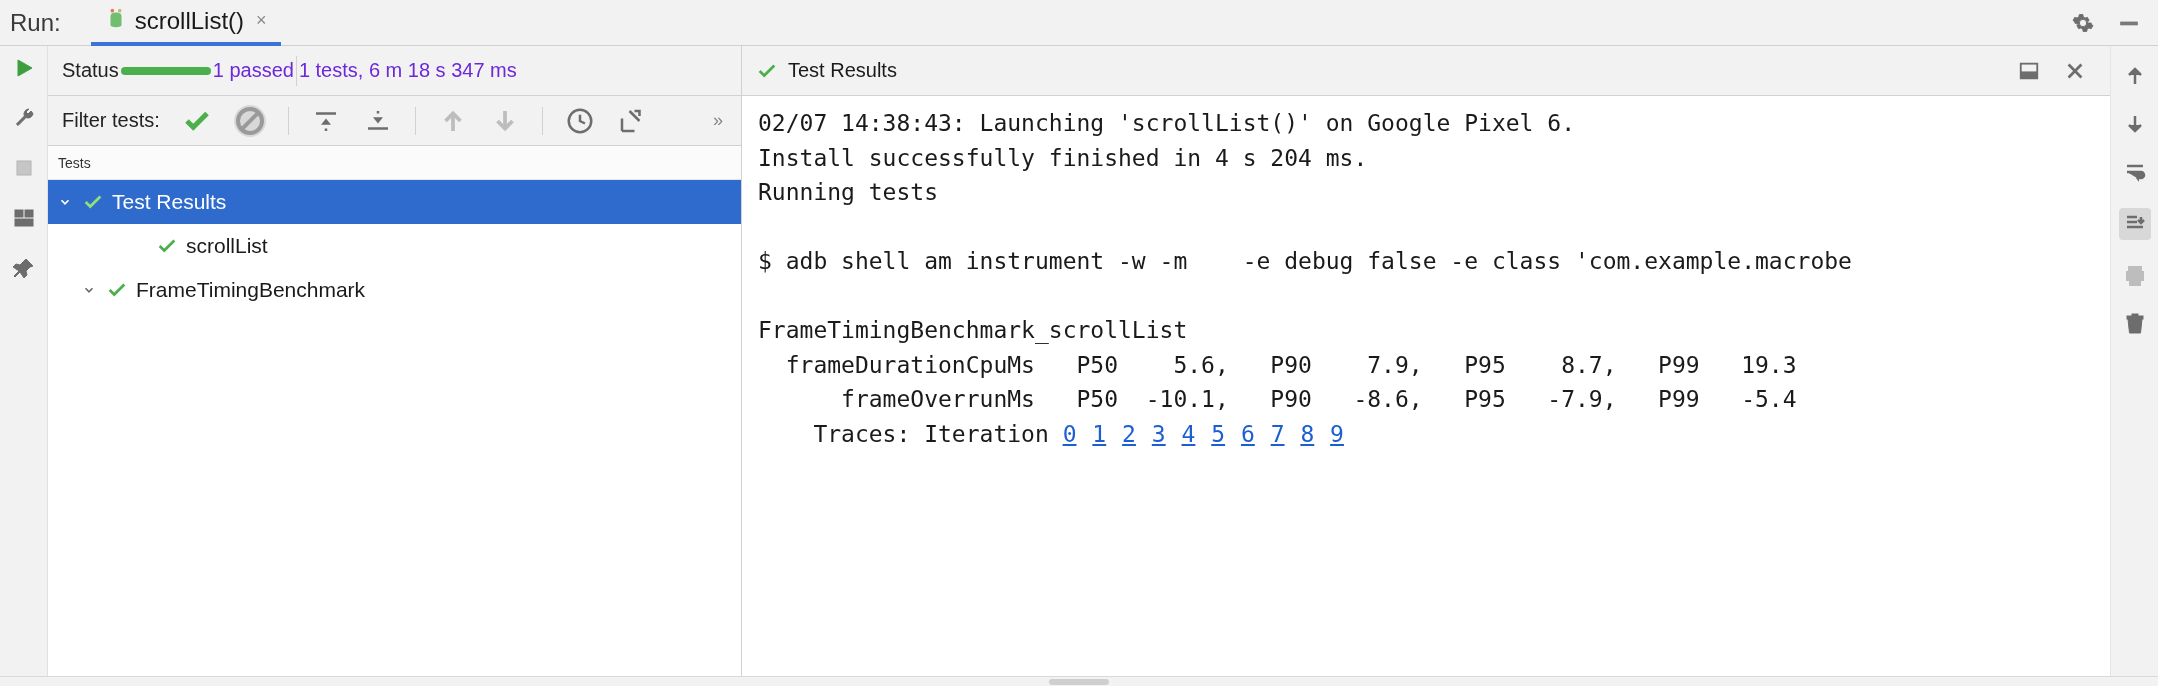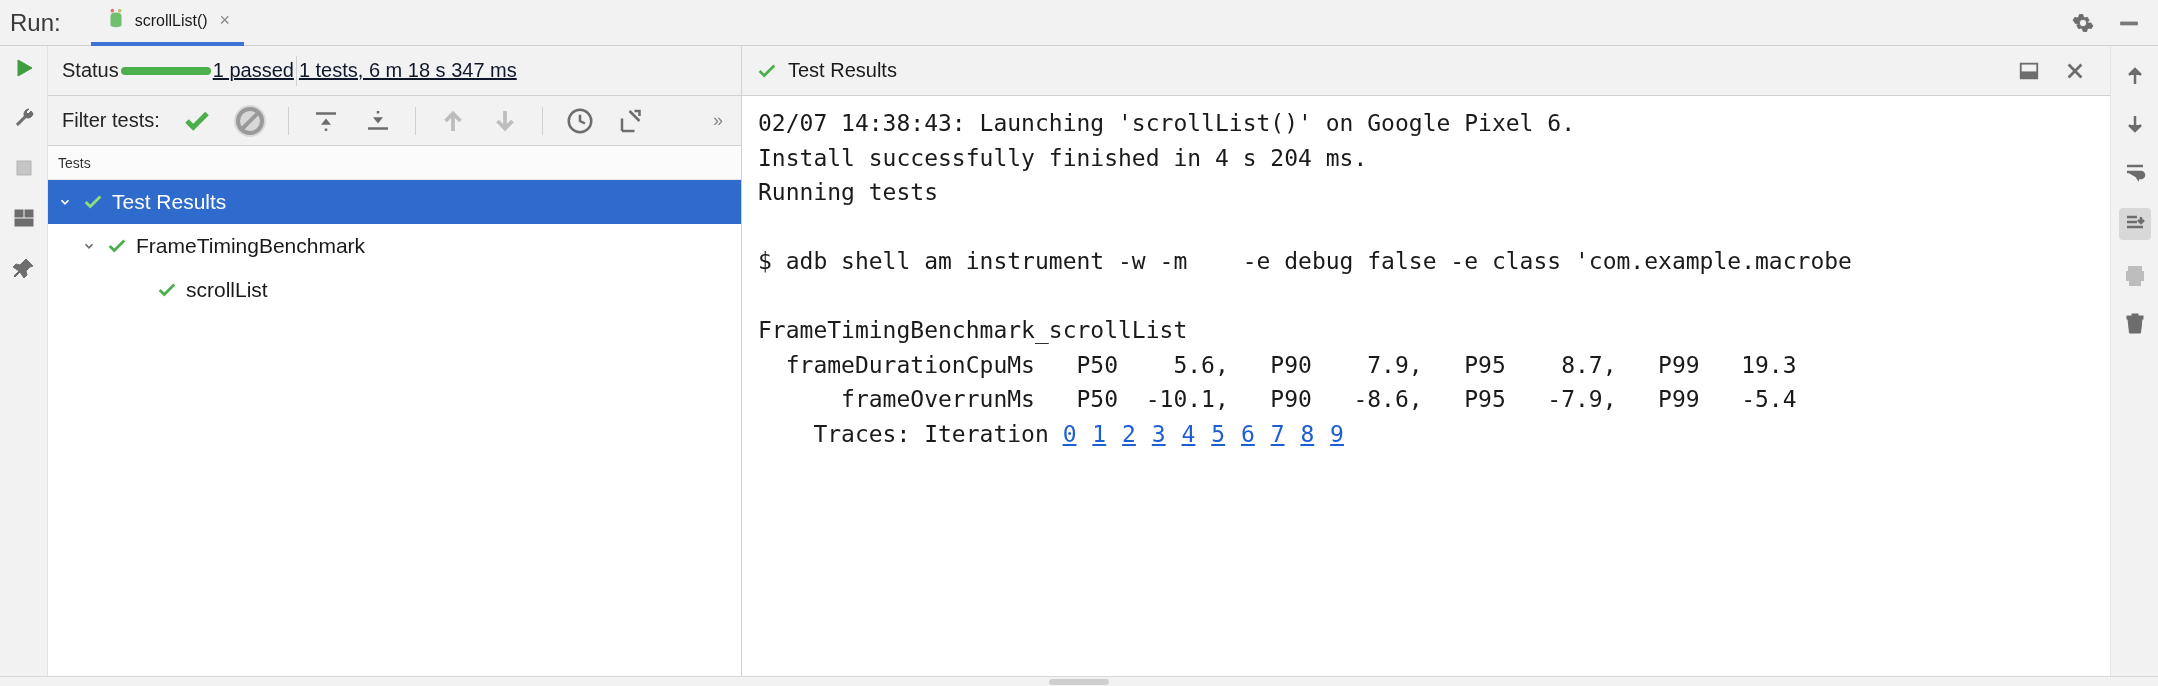--- a/index.html
+++ b/index.html
@@ -5,21 +5,21 @@
   * { box-sizing: border-box; }
   html, body { margin: 0; padding: 0; font-family: -apple-system, BlinkMacSystemFont, "Segoe UI", Arial, sans-serif; font-size: 20px; color: #1a1a1a; }
   body { width: 2158px; height: 686px; background: #f2f2f2; overflow: hidden; display: flex; flex-direction: column; }
 
   
   .run-tabbar { display: flex; align-items: center; height: 46px; background: #f2f2f2; border-bottom: 1px solid #d1d1d1; padding-left: 10px; }
   .run-label { color: #3a3a3a; font-size: 24px; margin-right: 30px; }
   .tab { display: flex; align-items: center; gap: 8px; height: 46px; padding: 0 14px; background: #f2f2f2; border-top-left-radius: 4px; border-top-right-radius: 4px; position: relative; }
   .tab.active { border-bottom: 4px solid #3b74d6; }
   .tab-icon svg { width: 22px; height: 22px; }
-  .tab-name { font-size: 16px; }
+  .tab-name { font-size: 24px; }
   .tab-close { color: #888; font-size: 18px; margin-left: 4px; cursor: pointer; }
   .tabbar-spacer { flex: 1; }
   .tabbar-right { display: flex; align-items: center; gap: 24px; padding-right: 18px; }
   .icon-btn { display: inline-flex; align-items: center; justify-content: center; color: #6d6d6d; cursor: pointer; }
   .icon-btn svg { width: 22px; height: 22px; stroke: currentColor; fill: currentColor; }
 
   
   .main-area { flex: 1; display: flex; min-height: 0; }
 
   
@@ -30,21 +30,21 @@
   .left-gutter .stop-icon { color: #b3b3b3; }
   .left-gutter .layout-icon { color: #6d6d6d; }
   .left-gutter .pin-icon { color: #6d6d6d; }
 
   
   .tests-panel { width: 694px; display: flex; flex-direction: column; border-right: 1px solid #d1d1d1; background: #fff; }
   .status-bar { display: flex; align-items: center; height: 50px; background: #f2f2f2; border-bottom: 1px solid #d1d1d1; padding: 0 14px; gap: 2px; font-size: 20px; }
   .status-bar .label { color: #222; }
   .status-bar .progress { width: 90px; height: 8px; border-radius: 4px; background: #4bb04b; }
   .status-bar .sep { width: 1px; height: 30px; background: #d1d1d1; }
-  .status-bar .muted { color: #0f172a; text-decoration: underline; }
+  .status-bar .muted { color: #6d28d9; }
   .filter-bar { display: flex; align-items: center; height: 50px; background: #f2f2f2; border-bottom: 1px solid #d1d1d1; padding: 0 14px; gap: 22px; font-size: 20px; }
   .filter-bar .label { color: #222; }
   .tb-btn { display: inline-flex; align-items: center; justify-content: center; width: 30px; height: 30px; color: #6d6d6d; cursor: pointer; }
   .tb-btn.green { color: #4bb04b; }
   .tb-btn.circle { width: 32px; height: 32px; border-radius: 16px; background: #d8d8d8; color: #9a9a9a; }
   .tb-sep { width: 1px; height: 28px; background: #d1d1d1; }
   .filter-spacer { flex: 1; }
   .overflow { color: #888; font-size: 18px; padding-right: 4px;}
 
   .tests-header { height: 34px; display: flex; align-items: center; padding: 0 10px; background: #fbfbfb; border-bottom: 1px solid #e5e5e5; font-size: 14px; color: #333; }
@@ -218,41 +218,41 @@
               <path d="M6 9l6 6 6-6"></path>
             </svg>
         </span>
         <span class="check">
           <svg viewBox="0 0 24 24" fill="none" stroke="currentColor" stroke-width="4">
               <path d="M4 12l5 5L20 6"></path>
             </svg>
         </span>
         <span>Test Results</span>
       </div>
-      <div class="tree-row indent-1">
-        <span class="chevron" style="color:#6d6d6d">
-          <svg viewBox="0 0 24 24" fill="none" stroke="currentColor" stroke-width="3">
-              <path d="M6 9l6 6 6-6"></path>
-            </svg>
-        </span>
-        <span class="check">
-          <svg viewBox="0 0 24 24" fill="none" stroke="currentColor" stroke-width="4">
-              <path d="M4 12l5 5L20 6"></path>
-            </svg>
-        </span>
-        <span>FrameTimingBenchmark</span>
-      </div>
       <div class="tree-row indent-2">
         <span class="chevron" style="width:16px"></span>
         <span class="check">
           <svg viewBox="0 0 24 24" fill="none" stroke="currentColor" stroke-width="4">
               <path d="M4 12l5 5L20 6"></path>
             </svg>
         </span>
         <span>scrollList</span>
+      </div>
+      <div class="tree-row indent-1">
+        <span class="chevron" style="color:#6d6d6d">
+          <svg viewBox="0 0 24 24" fill="none" stroke="currentColor" stroke-width="3">
+              <path d="M6 9l6 6 6-6"></path>
+            </svg>
+        </span>
+        <span class="check">
+          <svg viewBox="0 0 24 24" fill="none" stroke="currentColor" stroke-width="4">
+              <path d="M4 12l5 5L20 6"></path>
+            </svg>
+        </span>
+        <span>FrameTimingBenchmark</span>
       </div>
     </div>
   </div>
 
   <div class="output-panel">
     <div class="output-header">
       <span class="check">
         <svg viewBox="0 0 24 24" fill="none" stroke="currentColor" stroke-width="4" width="22" height="22">
             <path d="M4 12l5 5L20 6"></path>
           </svg>

